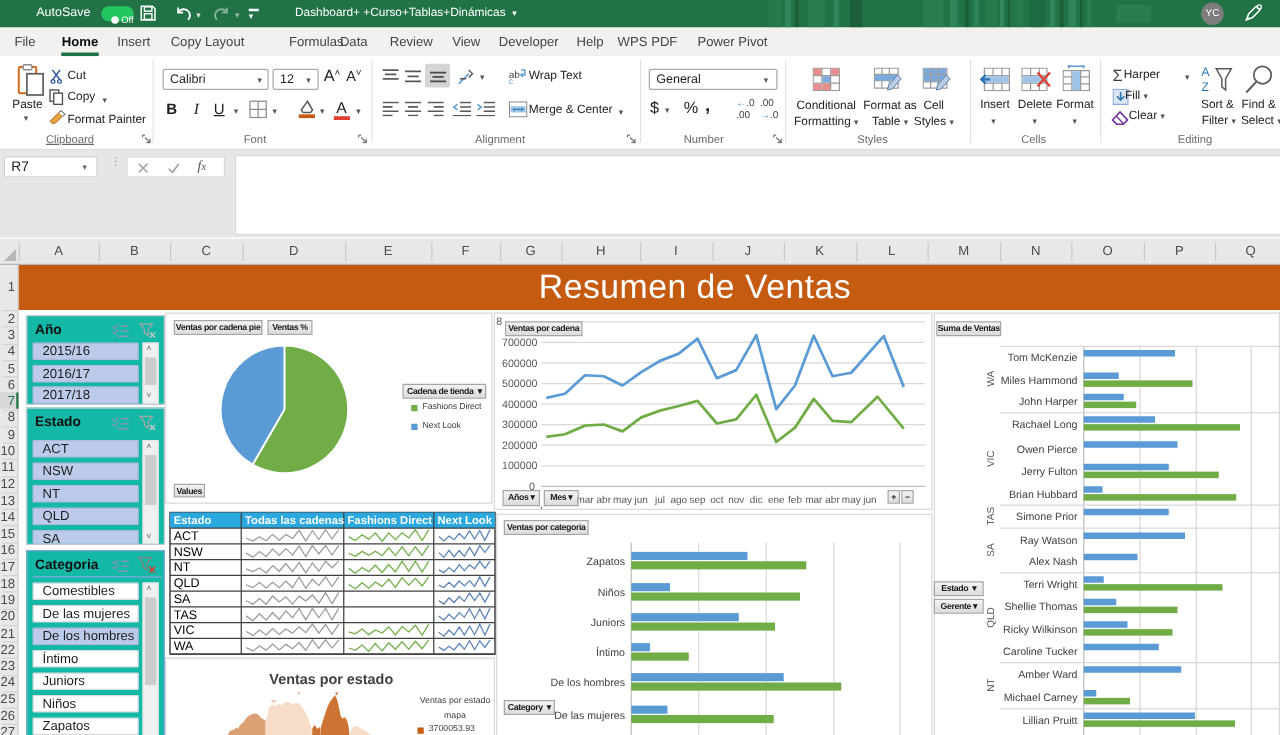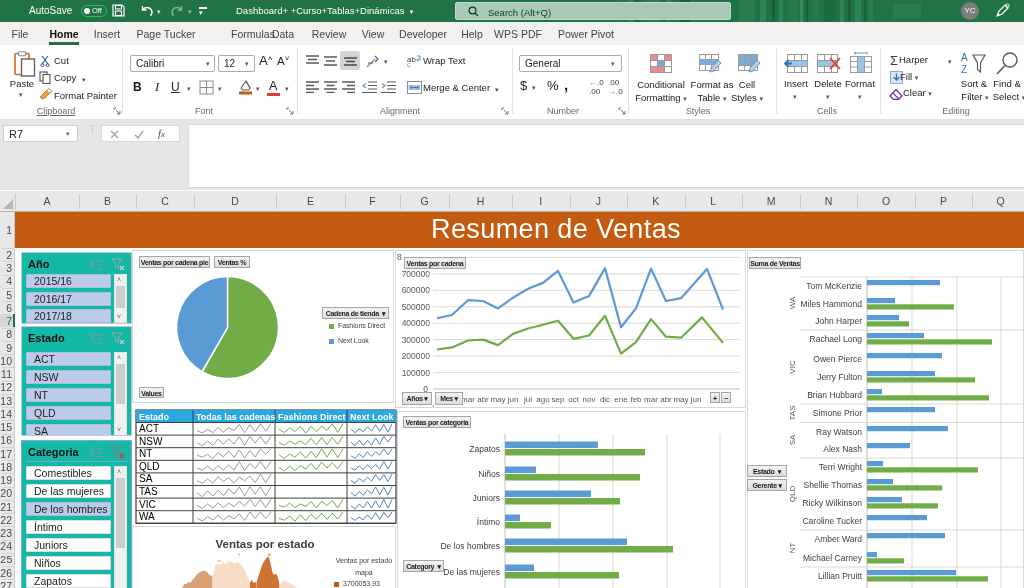--- a/index.html
+++ b/index.html
@@ -61,21 +61,21 @@
   <div class="abs" style="left:812px;top:0;width:7px;height:22px;background:#27784b;"></div>
   <div class="abs" style="left:824px;top:0;width:12px;height:22px;background:#1d6940;"></div>
   <div class="abs" style="left:840px;top:0;width:4px;height:22px;background:#2f855a;"></div>
   <div class="abs" style="left:848px;top:0;width:3px;height:22px;background:#1a5f38;"></div>
   <div class="abs" style="left:855px;top:0;width:6px;height:22px;background:#2f855a;"></div>
   <div class="abs" style="left:864px;top:0;width:2px;height:22px;background:#1a5f38;"></div>
   <div class="abs" style="left:869px;top:0;width:4px;height:22px;background:#2b7d50;"></div>
   <div class="abs" style="left:893px;top:4px;width:28px;height:14px;background:#2b7d50;"></div>
 
   <div class="tb-txt" style="left:29px;top:5px;font-size:10px;">AutoSave</div>
-  <div class="abs" style="left:81px;top:4.5px;width:26px;height:12px;border:1px solid #22c55e;border-radius:6px;">
+  <div class="abs" style="left:81px;top:4.5px;width:26px;height:12px;border:6px solid #22c55e;border-radius:6px;">
     <div class="abs" style="left:2px;top:2px;width:6px;height:6px;border-radius:3px;background:#fff;"></div>
     <div class="tb-txt" style="left:10px;top:0.5px;font-size:7.5px;">Off</div>
   </div>
 
   <svg width="13" height="13" style="left:112px;top:4px;" viewBox="0 0 13 13">
     <path d="M1 1 h9 l2 2 v9 h-11 z" fill="none" stroke="#fff" stroke-width="1.2"></path>
     <rect x="3.5" y="1.5" width="6" height="3.4" fill="none" stroke="#fff" stroke-width="1.1"></rect>
     <rect x="3.5" y="7" width="6" height="4.5" fill="none" stroke="#fff" stroke-width="1.1"></rect>
   </svg>
 
@@ -89,43 +89,36 @@
     <path d="M10.5 1 L10.5 5 L6.5 5" fill="none" stroke="#fff" stroke-width="1.4"></path>
     <path d="M10.4 4.8 C8.5 1.8 4 1.6 2 4.4 C0.7 6.3 1 9 2.5 10.8" fill="none" stroke="#fff" stroke-width="1.5"></path>
   </svg>
   <div class="tb-txt chev" style="left:188px;top:8px;color:#9ebcaa;font-size:7px;">▾</div>
 
   <div class="abs" style="left:199px;top:7px;width:8px;height:1.5px;background:#fff;"></div>
   <div class="tb-txt chev" style="left:199px;top:9px;font-size:7px;color:#fff;">▾</div>
 
   <div class="tb-txt" style="left:236px;top:5px;font-size:9.5px;">Dashboard+ +Curso+Tablas+Dinámicas&nbsp;&nbsp;<span style="font-size:7px;">▾</span></div>
 
-  <div class="abs" style="left:455px;top:2px;width:276px;height:18px;background:#a9c8b5;border:1px solid #c2d8ca;border-radius:2px;">
-    <svg width="11" height="11" style="left:12px;top:3px;" viewBox="0 0 11 11">
-      <circle cx="4.5" cy="4.5" r="3.4" fill="none" stroke="#0e3d24" stroke-width="1.2"></circle>
-      <line x1="7" y1="7" x2="10" y2="10" stroke="#0e3d24" stroke-width="1.2"></line>
-    </svg>
-    <div class="tb-txt" style="left:32px;top:4px;color:#0e3d24;font-size:9.5px;">Search (Alt+Q)</div>
-  </div>
 
   <div class="abs" style="left:961px;top:2px;width:18px;height:18px;border-radius:9px;background:#7d7d7d;color:#fff;font-size:8px;text-align:center;line-height:18px;">YC</div>
 
   <svg width="16" height="16" style="left:994px;top:3px;" viewBox="0 0 16 16">
     <path d="M3 13 L5 8 L11 2 L14 5 L8 11 Z" fill="none" stroke="#fff" stroke-width="1.2"></path>
     <path d="M3 13 L6 12 L4.5 10.5 Z" fill="#fff"></path>
     <circle cx="13.5" cy="2.5" r="1.6" fill="none" stroke="#fff" stroke-width="1"></circle>
   </svg>
 </div>
 
 <div class="abs" id="tabs">
   <div class="tab" style="left:20px;">File</div>
   <div class="tab" style="left:64px;color:#0d0d0d;font-weight:bold;">Home</div>
   <div class="abs" style="left:49px;top:20px;width:30px;height:3px;background:#1e7145;"></div>
   <div class="tab" style="left:107px;">Insert</div>
-  <div class="tab" style="left:166px;">Page Tucker</div>
+  <div class="tab" style="left:166px;">Copy Layout</div>
   <div class="tab" style="left:231px;padding-left:44px;">Formulas</div>
   <div class="tab" style="left:283px;">Data</div>
   <div class="tab" style="left:329px;">Review</div>
   <div class="tab" style="left:373px;">View</div>
   <div class="tab" style="left:423px;">Developer</div>
   <div class="tab" style="left:472px;">Help</div>
   <div class="tab" style="left:518px;">WPS PDF</div>
   <div class="tab" style="left:586px;">Power Pivot</div>
 </div>
 

